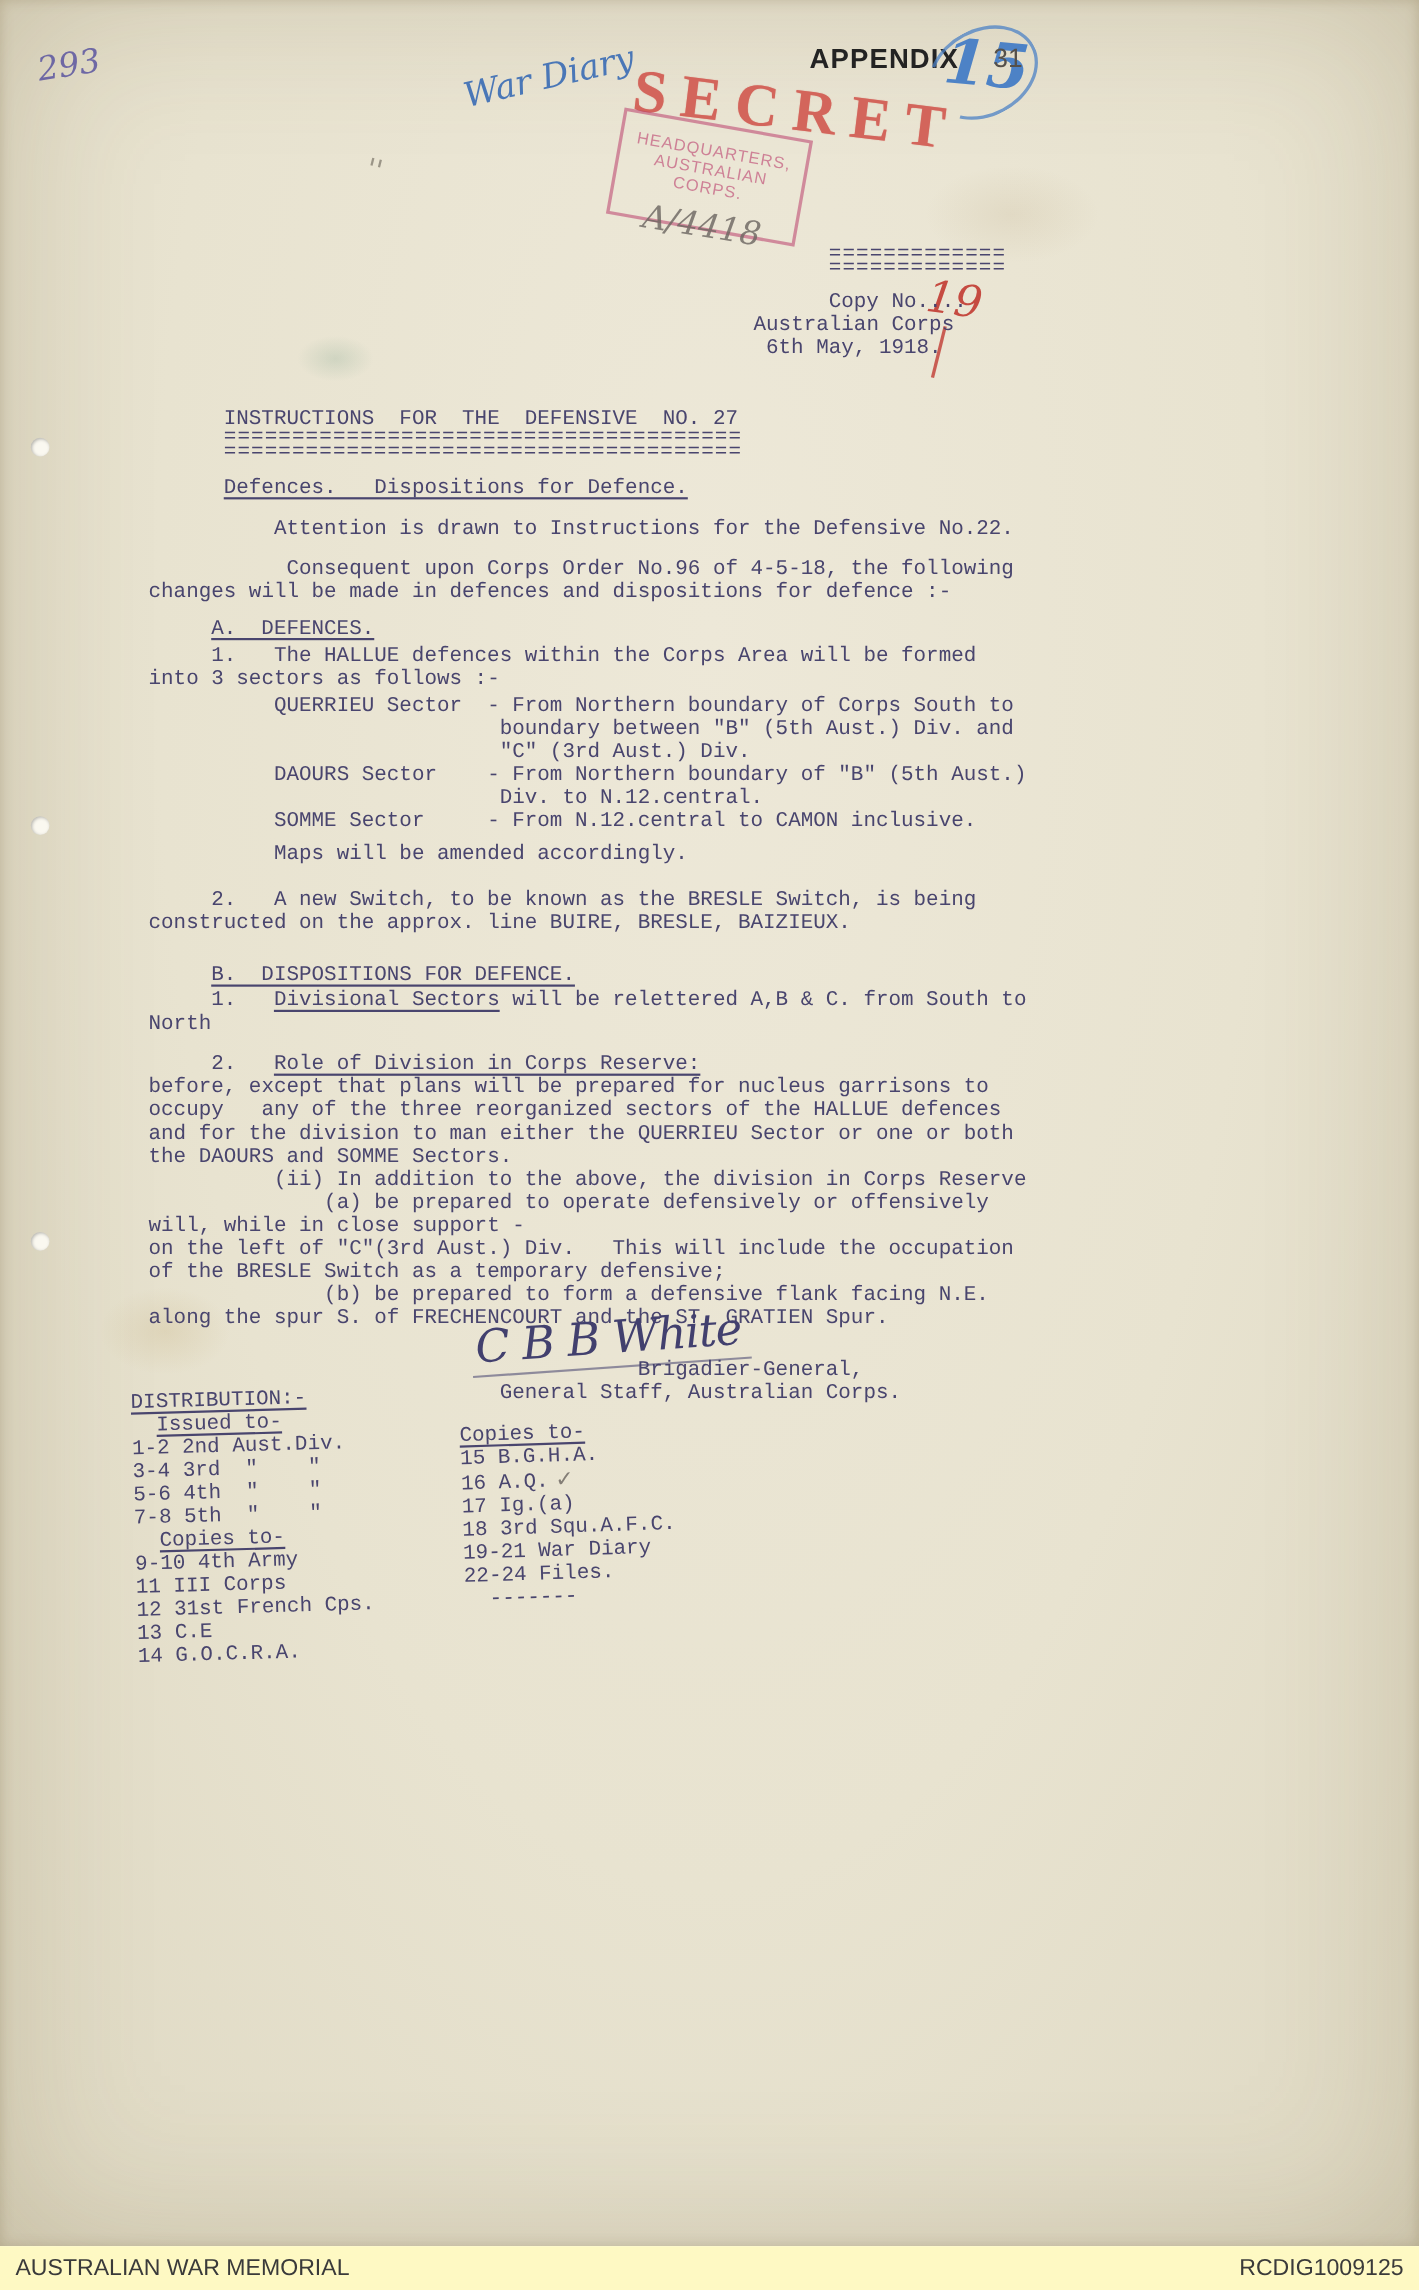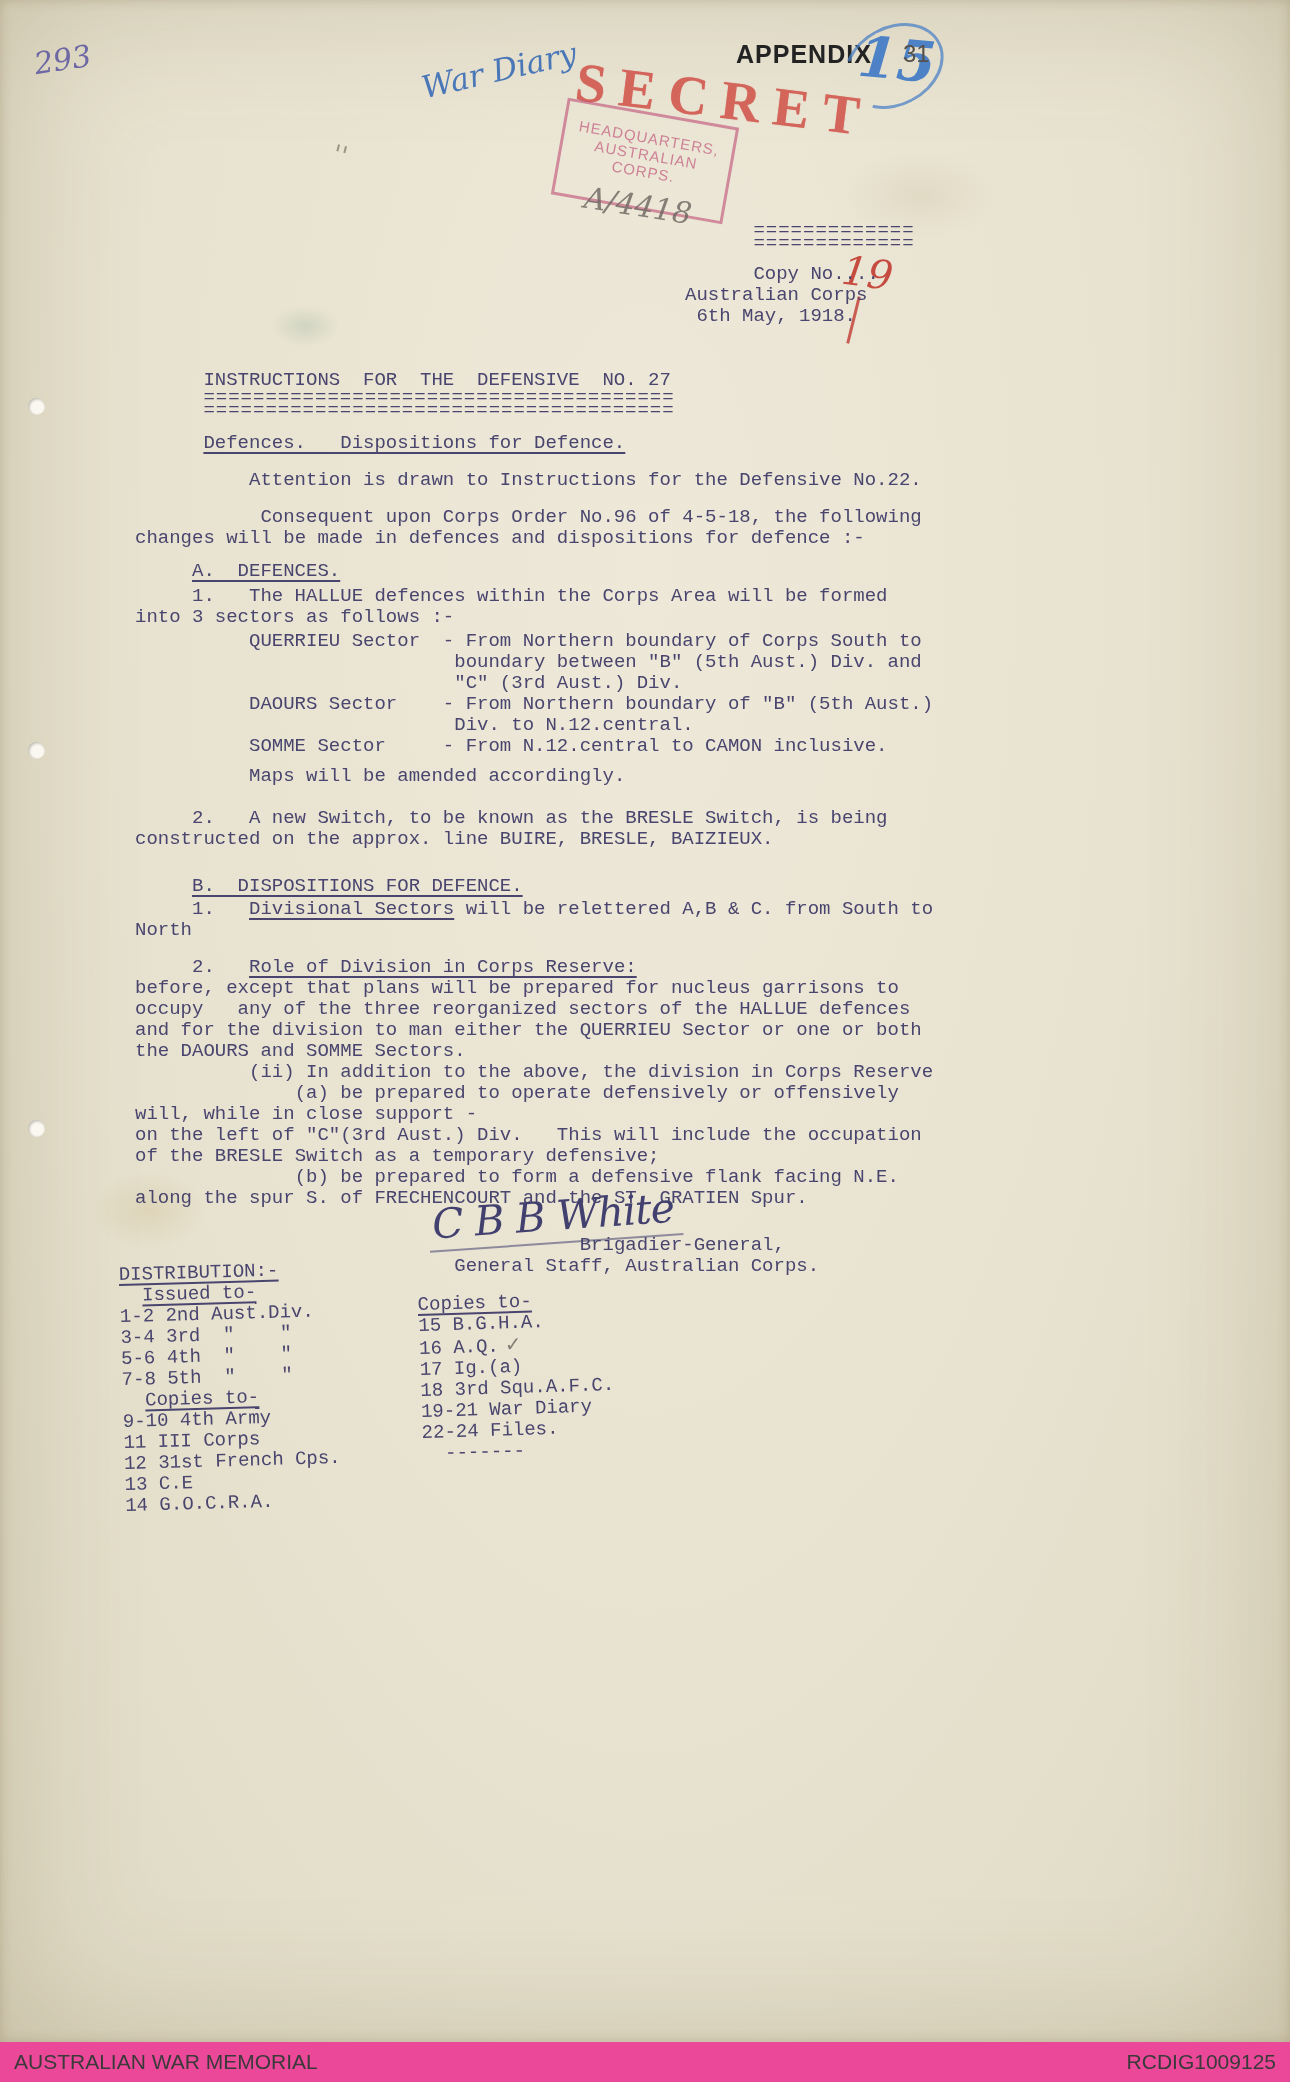--- a/index.html
+++ b/index.html
@@ -68,21 +68,21 @@
   .copy19{position:absolute;left:842px;top:250px;color:#c23b32;
     font-family:"DejaVu Serif",serif;font-style:italic;font-size:40px;transform:rotate(8deg);opacity:.9;}
   .red-stroke{position:absolute;left:852px;top:296px;width:3px;height:48px;
     background:rgba(193,59,50,0.8);transform:rotate(14deg);}
   .check{position:absolute;left:546px;top:40px;color:#6b6560;font-size:20px;
     font-family:"DejaVu Serif",serif;opacity:.8;}
   .signature{position:absolute;left:428px;top:1192px;color:#42406e;
     font-family:"DejaVu Serif",serif;font-style:italic;font-size:41px;letter-spacing:-1px;
     transform:rotate(-4deg);border-bottom:2px solid rgba(66,64,110,.55);padding:0 8px 2px 4px;}
 
-  .footer{position:absolute;left:0;top:2042px;width:1290px;height:40px;background:#ec4899;
+  .footer{position:absolute;left:0;top:2042px;width:1290px;height:40px;background:#fef9c3;
     font-family:"Liberation Sans",sans-serif;font-size:21px;color:#3a3a3a;
     display:flex;justify-content:space-between;align-items:center;padding:0 14px;box-sizing:border-box;}
 </style>
 </head>
 <body>
 
 <div class="paper">
   <div class="stain1"></div>
   <div class="stain2"></div>
   <div class="stain3"></div>

